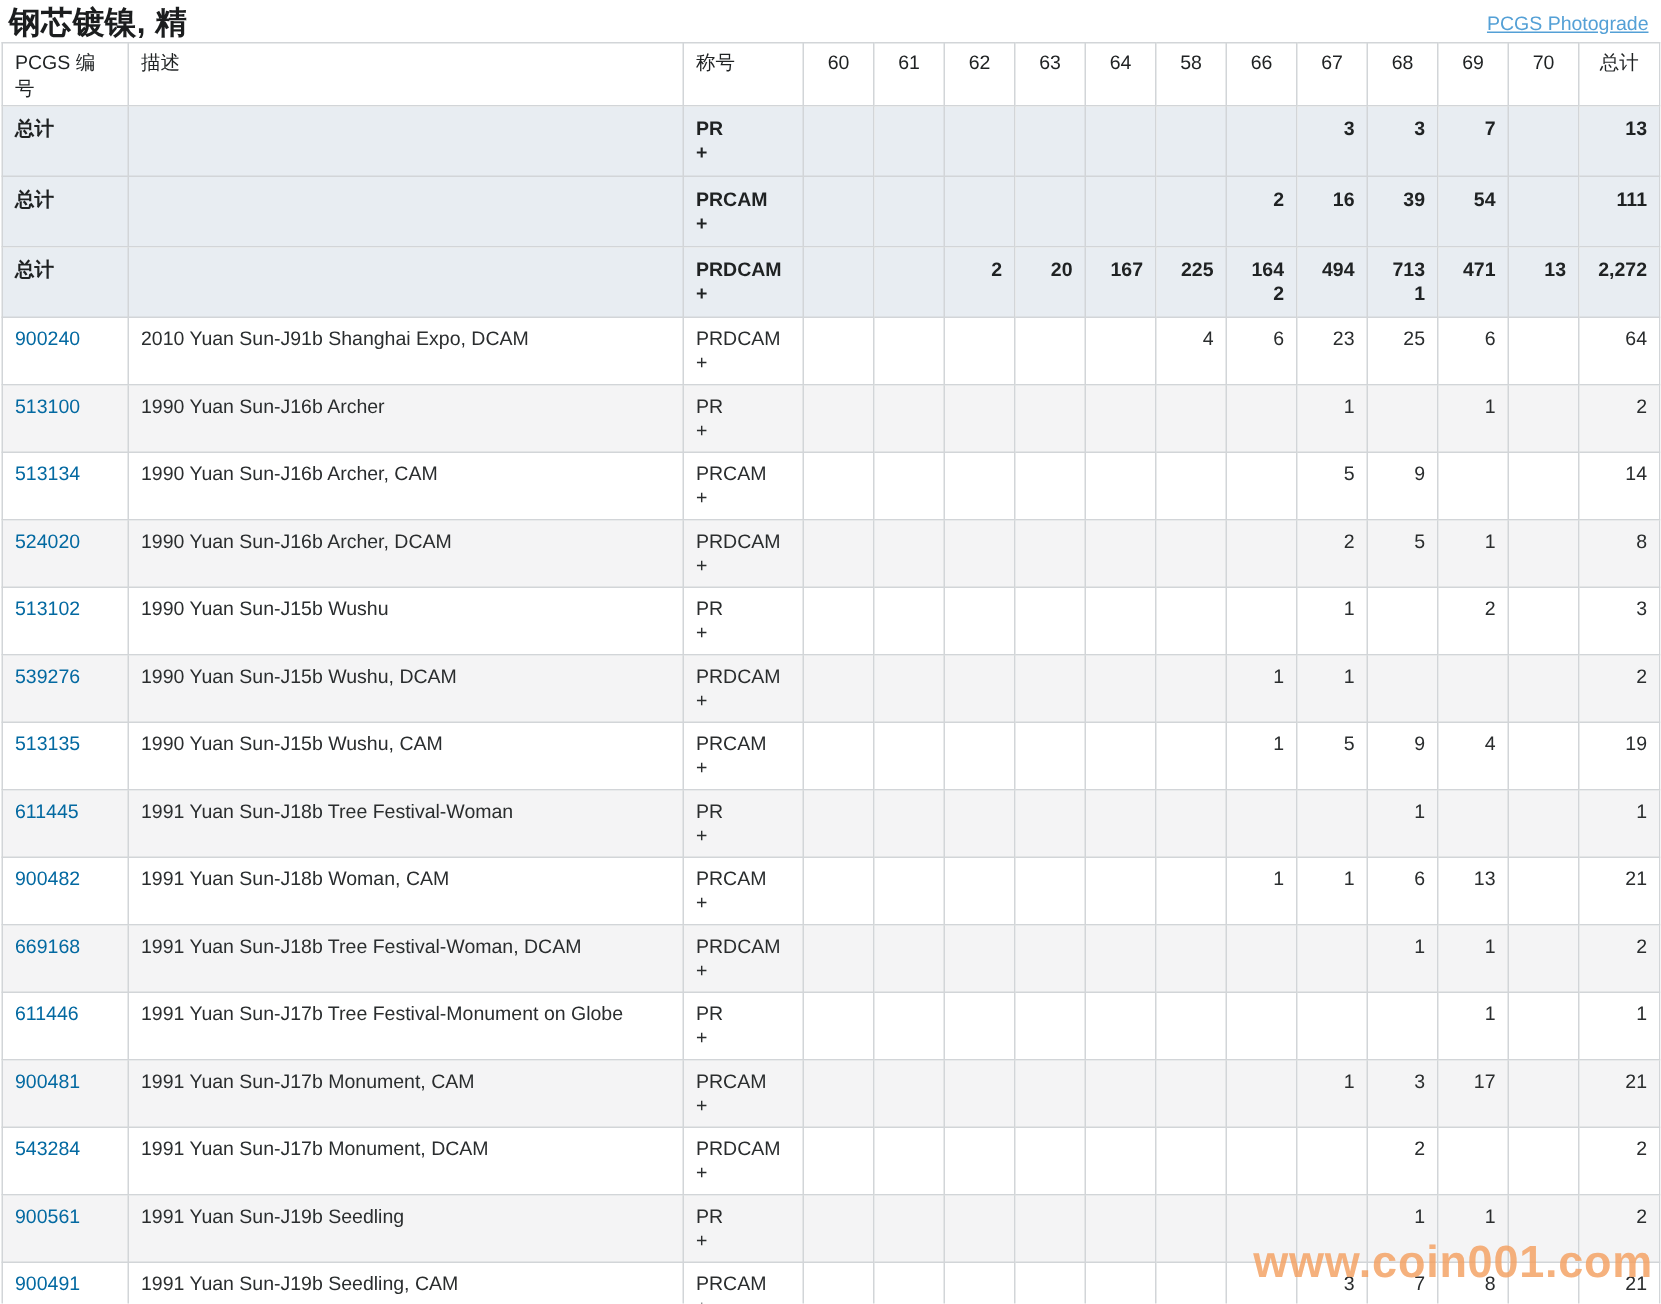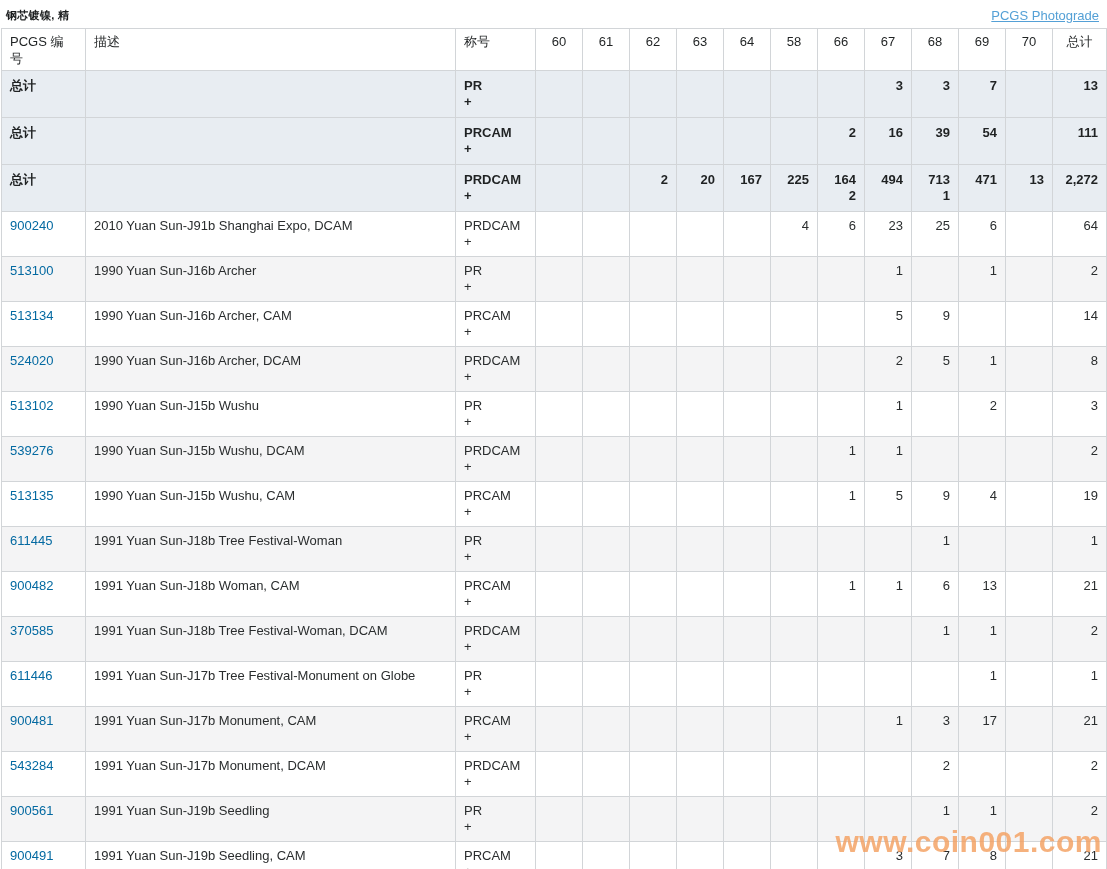--- a/index.html
+++ b/index.html
@@ -11,21 +11,21 @@
     font-family: "Liberation Sans", sans-serif;
     color: #2a2d2e;
   }
   .page { position: relative; width: 1107px; height: 869px; }
 
   
   .topbar {
     display: flex; justify-content: space-between; align-items: center;
     height: 28px; padding: 2px 8px 0 6px;
   }
-  .page-title { font-size: 11px; font-weight: bold; color: #1b1d1e; letter-spacing: 0.3px; }
+  .page-title { font-size: 21px; font-weight: bold; color: #1b1d1e; letter-spacing: 0.3px; }
   .photograde-link { font-size: 13px; color: #54a0d6; text-decoration: none; cursor: pointer; }
 
   
   table.pop-table {
     width: 1105px; margin-left: 1px;
     border-collapse: collapse; table-layout: fixed;
     font-size: 13px;
   }
   .pop-table th, .pop-table td {
     border: 1px solid #d2d5d8;
@@ -425,21 +425,21 @@
           <td class="num">
             <div>6</div>
           </td>
           <td class="num">
             <div>13</div>
           </td>
           <td class="num"></td>
           <td class="num">21</td>
         </tr>
         <tr class="data-row alt">
-          <td><a class="pcgs-link">370585</a></td>
+          <td><a class="pcgs-link">669168</a></td>
           <td>1991 Yuan Sun-J18b Tree Festival-Woman, DCAM</td>
           <td>
             <div>PRDCAM</div>
             <div class="desig-line2">+</div>
           </td>
           <td class="num"></td>
           <td class="num"></td>
           <td class="num"></td>
           <td class="num"></td>
           <td class="num"></td>

